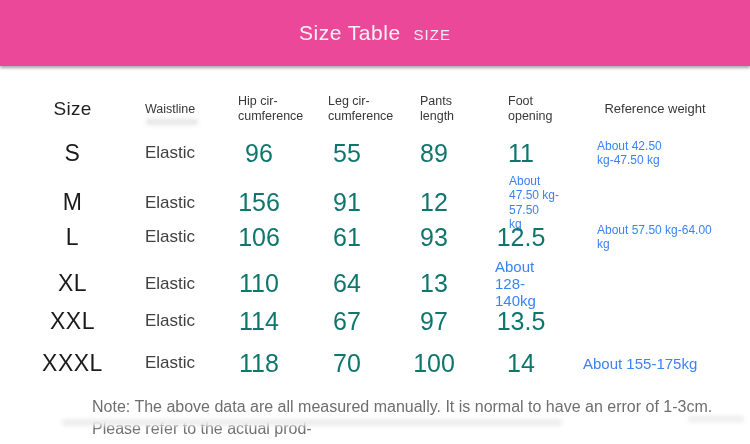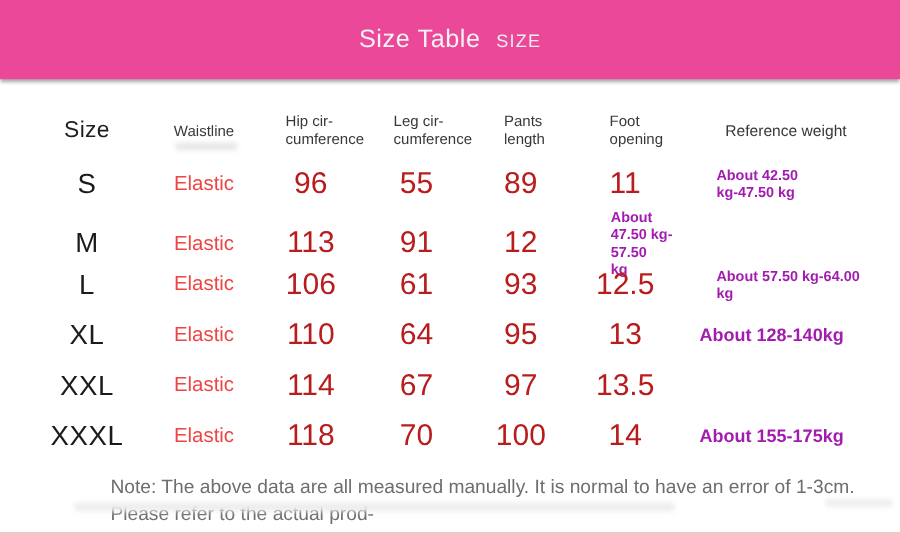--- a/index.html
+++ b/index.html
@@ -33,23 +33,23 @@
   .h-waist  { justify-content:center; }
   .h-hip    { padding-left:23px; }
   .h-leg    { padding-left:25px; }
   .h-pants  { padding-left:29px; }
   .h-foot   { padding-left:31px; }
   .h-weight { justify-content:center; font-size:13px; }
 
   .body-row { height:42px; }
   .cell { display:flex; align-items:center; justify-content:center; }
   .cell-size  { font-size:23px; color:#1b1b1b; letter-spacing:0.5px; }
-  .cell-waist { font-size:17px; color:#ef4444; }
-  .cell-num   { font-size:25px; color:#b91c1c; }
-  .cell-weight{ justify-content:flex-start; white-space:pre-line; color:#a21caf;font-weight:bold; }
+  .cell-waist { font-size:17px; color:#404040; }
+  .cell-num   { font-size:25px; color:#0f766e; }
+  .cell-weight{ justify-content:flex-start; white-space:pre-line; color:#3b82f6; }
   .wt-sm .cell-weight { font-size:12px; padding-left:32px; line-height:1.2; }
   .wt-lg .cell-weight { font-size:15px; padding-left:18px; }
 
   
   .note {
     margin:12px 0 0 92px; width:650px;
     font-size:16px; line-height:1.4; color:#6e6e6e;
     white-space:pre-line;
   }
 
@@ -93,21 +93,21 @@
         <div class="cell cell-num">55</div>
         <div class="cell cell-num">89</div>
         <div class="cell cell-num">11</div>
         <div class="cell cell-weight">About 42.50
 kg-47.50 kg</div>
       </div>
 
       <div class="grid-row body-row wt-sm">
         <div class="cell cell-size">M</div>
         <div class="cell cell-waist">Elastic</div>
-        <div class="cell cell-num">113</div>
+        <div class="cell cell-num">156</div>
         <div class="cell cell-num">91</div>
         <div class="cell cell-num">12</div>
         <div class="cell cell-weight">About 47.50 kg-57.50
 kg</div>
       </div>
 
       <div class="grid-row body-row wt-sm">
         <div class="cell cell-size">L</div>
         <div class="cell cell-waist">Elastic</div>
         <div class="cell cell-num">106</div>
@@ -116,21 +116,20 @@
         <div class="cell cell-num">12.5</div>
         <div class="cell cell-weight">About 57.50 kg-64.00
 kg</div>
       </div>
 
       <div class="grid-row body-row wt-lg">
         <div class="cell cell-size">XL</div>
         <div class="cell cell-waist">Elastic</div>
         <div class="cell cell-num">110</div>
         <div class="cell cell-num">64</div>
-        <div class="cell cell-num">95</div>
         <div class="cell cell-num">13</div>
         <div class="cell cell-weight">About 128-140kg</div>
       </div>
 
       <div class="grid-row body-row wt-lg">
         <div class="cell cell-size">XXL</div>
         <div class="cell cell-waist">Elastic</div>
         <div class="cell cell-num">114</div>
         <div class="cell cell-num">67</div>
         <div class="cell cell-num">97</div>

